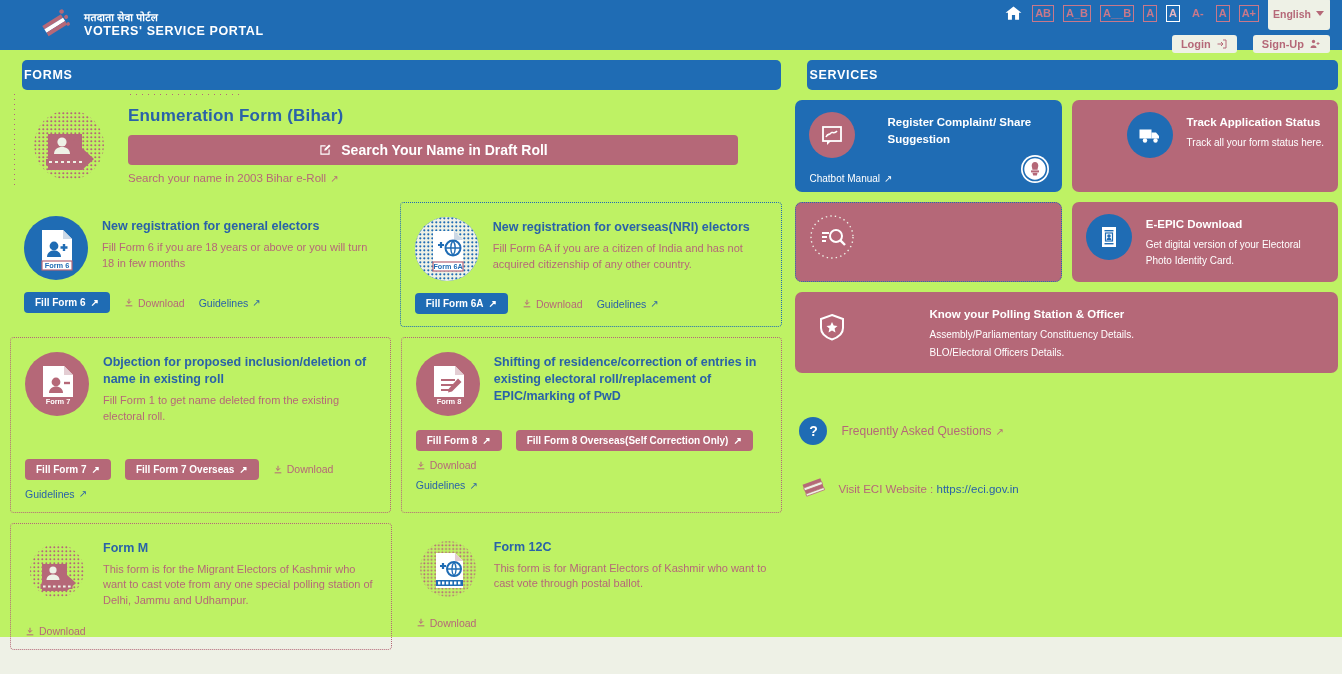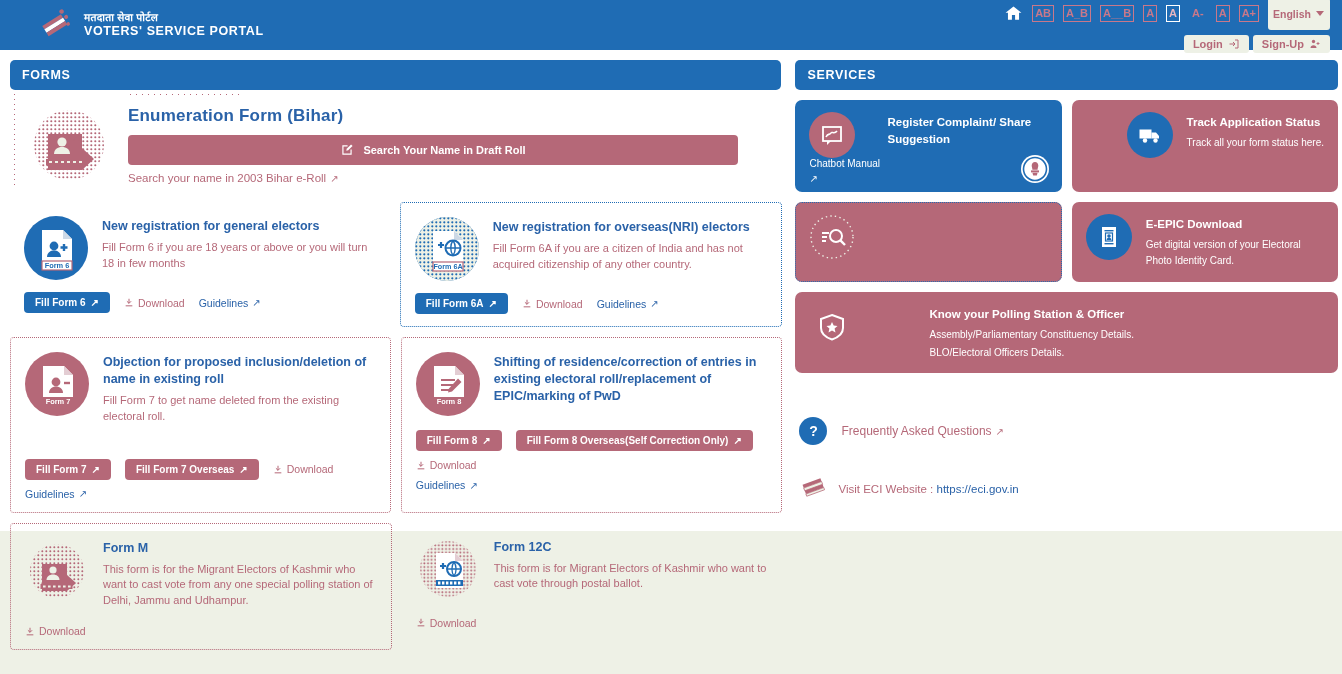--- a/index.html
+++ b/index.html
@@ -3,21 +3,21 @@
 <meta charset="utf-8">
 <style>
   * { box-sizing: border-box; margin: 0; padding: 0; }
   html, body {
     width: 1342px; height: 674px;
     background: #eef1e6;
     font-family: "Liberation Sans", sans-serif;
     overflow: hidden;
   }
   :root{}
-  .page { position: relative; width: 1342px; height: 531px; background:#ffffff; }
+  .page { position: relative; width: 1342px; height: 637px; background:#bef264; }
 
   
   .topbar{
     height:50px; background:#1f6cb4; display:flex; align-items:center;
     padding:0 8px 0 40px; position:relative;
   }
   .brand{ display:flex; align-items:center; gap:10px; }
   .brand-logo{ width:34px; height:32px; position:relative; }
   .brand-text{ display:flex; flex-direction:column; line-height:1.12; }
   .brand-hi{ color:#fff; font-size:10.5px; font-weight:700; letter-spacing:.2px;}
@@ -32,36 +32,36 @@
     display:inline-flex; align-items:center; justify-content:center; cursor:pointer;text-align:right;
   }
   .ctrl.boxed{ border:1px solid #c8788a; }
   .ctrl.sel{ border:1px solid #ffffff; color:#e9b7c1; }
   .lang{
     background:#eef1e6; color:#b56878; font-size:10.5px; font-weight:700;
     border-radius:3px; height:17px; padding:16px 5px; display:flex; align-items:center; gap:5px;
     min-width:62px; cursor:pointer;
   }
   .chev{ width:0;height:0;border-left:4px solid transparent;border-right:4px solid transparent;border-top:5px solid #b56878; }
-  .hdr-row2{ display:flex; gap:4px; }
+  .hdr-row2{ display:flex; gap:16px; }
   .hbtn{
     background:#eef1e6; color:#b56878; font-size:11px; font-weight:700;
     border-radius:3px; padding:3px 9px; display:flex; align-items:center; gap:5px; cursor:pointer;
     border:none;
   }
 
   
   .cols{ display:flex; gap:14px; padding:10px 4px 0 10px; }
   .col-left{ width:775px; }
   .col-right{ width:545px; }
 
   .panel-head{
     background:#1f6cb4; color:#fff; height:30px; border-radius:5px;
-    display:flex; align-items:center; padding-left:12px;
-    font-size:12.5px; font-weight:700; letter-spacing:.7px;
+    display:flex; align-items:center; padding-left:2px;
+    font-size:12.5px; font-weight:700; letter-spacing:.7px;margin-left:12px;
   }
 
   
   .fcard{
     position:relative; margin-top:10px; padding:12px 14px 12px 14px;
     border:1px dotted #b56878; border-radius:4px; min-height:90px;
   }
   .fcard.nb{ border:none; }
   .fcard.blue-dot{ border:1px dotted #1f6cb4; }
   .fcard-row{ display:flex; gap:14px; }
@@ -90,21 +90,21 @@
   .lnk.blue{ color:#2a62a8; }
   .arr{ font-size:10px; }
 
   
   .enum{ display:flex; gap:16px; padding:10px 0 6px 16px; position:relative; }
   .enum-ico{ width:86px;height:86px;flex:0 0 86px; display:flex;align-items:center;justify-content:center; }
   .enum-body{ flex:1; padding-top:6px; max-width:610px;}
   .enum-title{ color:#2a62a8; font-size:17px; font-weight:700; letter-spacing:.2px; }
   .enum-btn{
     margin-top:9px; background:#b56878; color:#fff; border-radius:4px; height:30px;
-    display:flex;align-items:center;justify-content:center; gap:9px; font-size:11px;
+    display:flex;align-items:center;justify-content:center; gap:9px; font-size:14px;
     font-weight:700; cursor:pointer; border:none; width:100%;
   }
   .enum-sub{ margin-top:7px; color:#b56878; font-size:11.5px; display:inline-flex; gap:4px; align-items:center; cursor:pointer;}
   .enum-left-dots{ position:absolute; left:4px; top:4px; bottom:6px; width:1px;
     background-image:linear-gradient(#b56878 1px, transparent 1px); background-size:1px 5px; }
   .enum-top-dots{ position:absolute; left:120px; top:4px; width:110px; height:1px;
     background-image:linear-gradient(to right,#b56878 1px, transparent 1px); background-size:6px 1px; }
 
   .grid2{ display:flex; gap:10px; }
   .grid2 > *{ flex:1 1 0; min-width:0; }
@@ -117,21 +117,21 @@
   .scard.blue{ background:#1f6cb4; }
   .scard.rose{ background:#b56878; }
   .scard.rose-dash{ background:#b56878; outline:1px dotted #1f6cb4; outline-offset:-1px;}
   .sico{ width:46px;height:46px;border-radius:50%;flex:0 0 46px; display:flex;align-items:center;justify-content:center;}
   .sico.rose{ background:#b56878; }
   .sico.blue{ background:#1f6cb4; }
   .sico.hollow{ background:transparent; }
   .sbody{ padding-top:2px; }
   .stitle{ color:#fff; font-size:11.5px; font-weight:700; line-height:1.5; }
   .sdesc{ color:#fff; font-size:10px; line-height:1.6; margin-top:4px; }
-  .chatlnk{ position:absolute; left:14px; bottom:8px; color:#fff; font-size:10px; display:flex; gap:4px; cursor:pointer;flex-direction:column;}
+  .chatlnk{ position:absolute; left:14px; bottom:8px; color:#fff; font-size:10px; display:flex; gap:4px; cursor:pointer;}
   .emblem{ position:absolute; right:12px; bottom:8px; width:30px; height:30px;}
   .srow{ display:flex; gap:10px; margin-top:10px; }
   .srow > *{ flex:1 1 0; min-width:0; }
 
   .faq{ display:flex; align-items:center; gap:14px; margin-top:44px; padding-left:4px;}
   .faq-ic{ width:28px;height:28px;border-radius:50%;background:#1f6cb4;color:#fff;
     display:flex;align-items:center;justify-content:center;font-size:14px;font-weight:700; }
   .faq-t{ color:#b56878; font-size:12px; display:flex; gap:4px; align-items:center; cursor:pointer;}
   .eci{ display:flex; align-items:center; gap:11px; margin-top:30px; padding-left:6px;}
   .eci-t{ font-size:11.5px; color:#b56878; }
@@ -342,21 +342,21 @@
                 <path d="M39 14l9 9h-9z" fill="#e3cdd3"></path>
                 <circle cx="31" cy="30" r="4.4" fill="#b56878"></circle>
                 <path d="M24 41c0-4.2 3.2-6.6 7-6.6s7 2.4 7 6.6z" fill="#b56878"></path>
                 <path d="M39 31h6" stroke="#b56878" stroke-width="2.4"></path>
                 <rect x="18" y="45" width="30" height="9" fill="#b56878"></rect>
                 <text x="33" y="51.6" font-family="Liberation Sans, sans-serif" font-size="7.4" font-weight="700" fill="#fff" text-anchor="middle">Form 7</text>
               </svg>
             </span>
             <div class="fbody">
               <div class="ftitle">Objection for proposed inclusion/deletion of name in existing roll</div>
-              <div class="fdesc">Fill Form 7 to get name deleted from the existing electoral roll.</div>
+              <div class="fdesc">Fill Form 1 to get name deleted from the existing electoral roll.</div>
             </div>
           </div>
           <div class="facts" style="margin-top:34px;">
             <span class="pill rose">
               <span>Fill Form 7</span>
               <span class="arr">↗</span>
             </span>
             <span class="pill rose">
               <span>Fill Form 7 Overseas</span>
               <span class="arr">↗</span>

